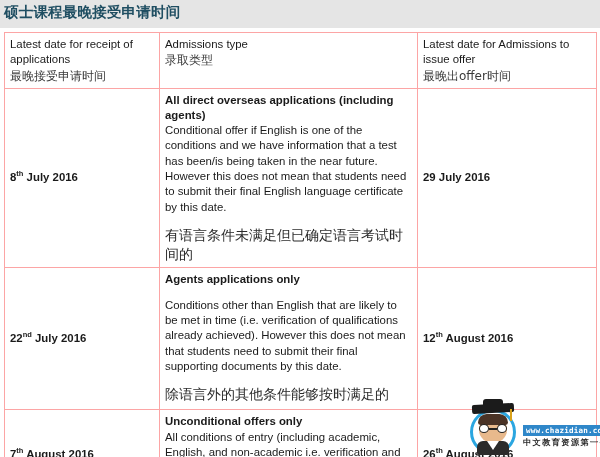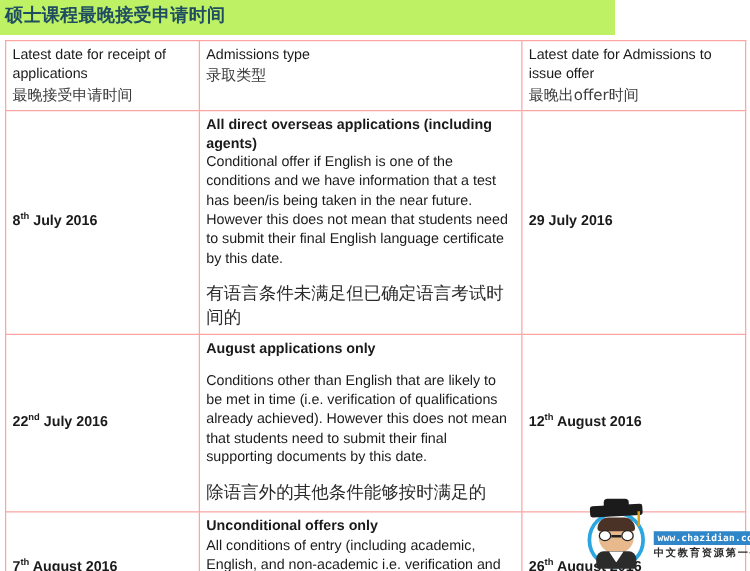--- a/index.html
+++ b/index.html
@@ -13,23 +13,23 @@
     font-family: "Liberation Sans", "DejaVu Sans", sans-serif;
     overflow: hidden;
     position: relative;
   }
 
   
   .title-bar {
     position: absolute;
     left: 0;
     top: 0;
-    width: 492px;
+    width: 600px;
     height: 28px;
-    background: #bef264;
+    background: #e5e5e5;
   }
   .title-text {
     position: absolute;
     left: 4px;
     top: 3px;
     font-size: 14.5px;
     font-weight: bold;
     color: #1f4e62;
     letter-spacing: 0.2px;
     white-space: nowrap;
@@ -304,21 +304,21 @@
         <td class="datecell mid">
           <span>29 July 2016</span>
         </td>
       </tr>
 
       <tr class="r2">
         <td class="datecell mid">
           <span>22</span><sup>nd</sup><span> July 2016</span>
         </td>
         <td>
-          <span class="cell-title">August applications only</span>
+          <span class="cell-title">Agents applications only</span>
           <span class="cell-cn tight" style="margin-top:10px"></span>
           <span class="cell-body">Conditions other than English that are likely to be met in time (i.e. verification of qualifications already achieved). However this does not mean that students need to submit their final supporting documents by this date.</span>
           <span class="cell-cn">除语言外的其他条件能够按时满足的</span>
         </td>
         <td class="datecell mid">
           <span>12</span><sup>th</sup><span> August 2016</span>
         </td>
       </tr>
 
       <tr class="r3">

